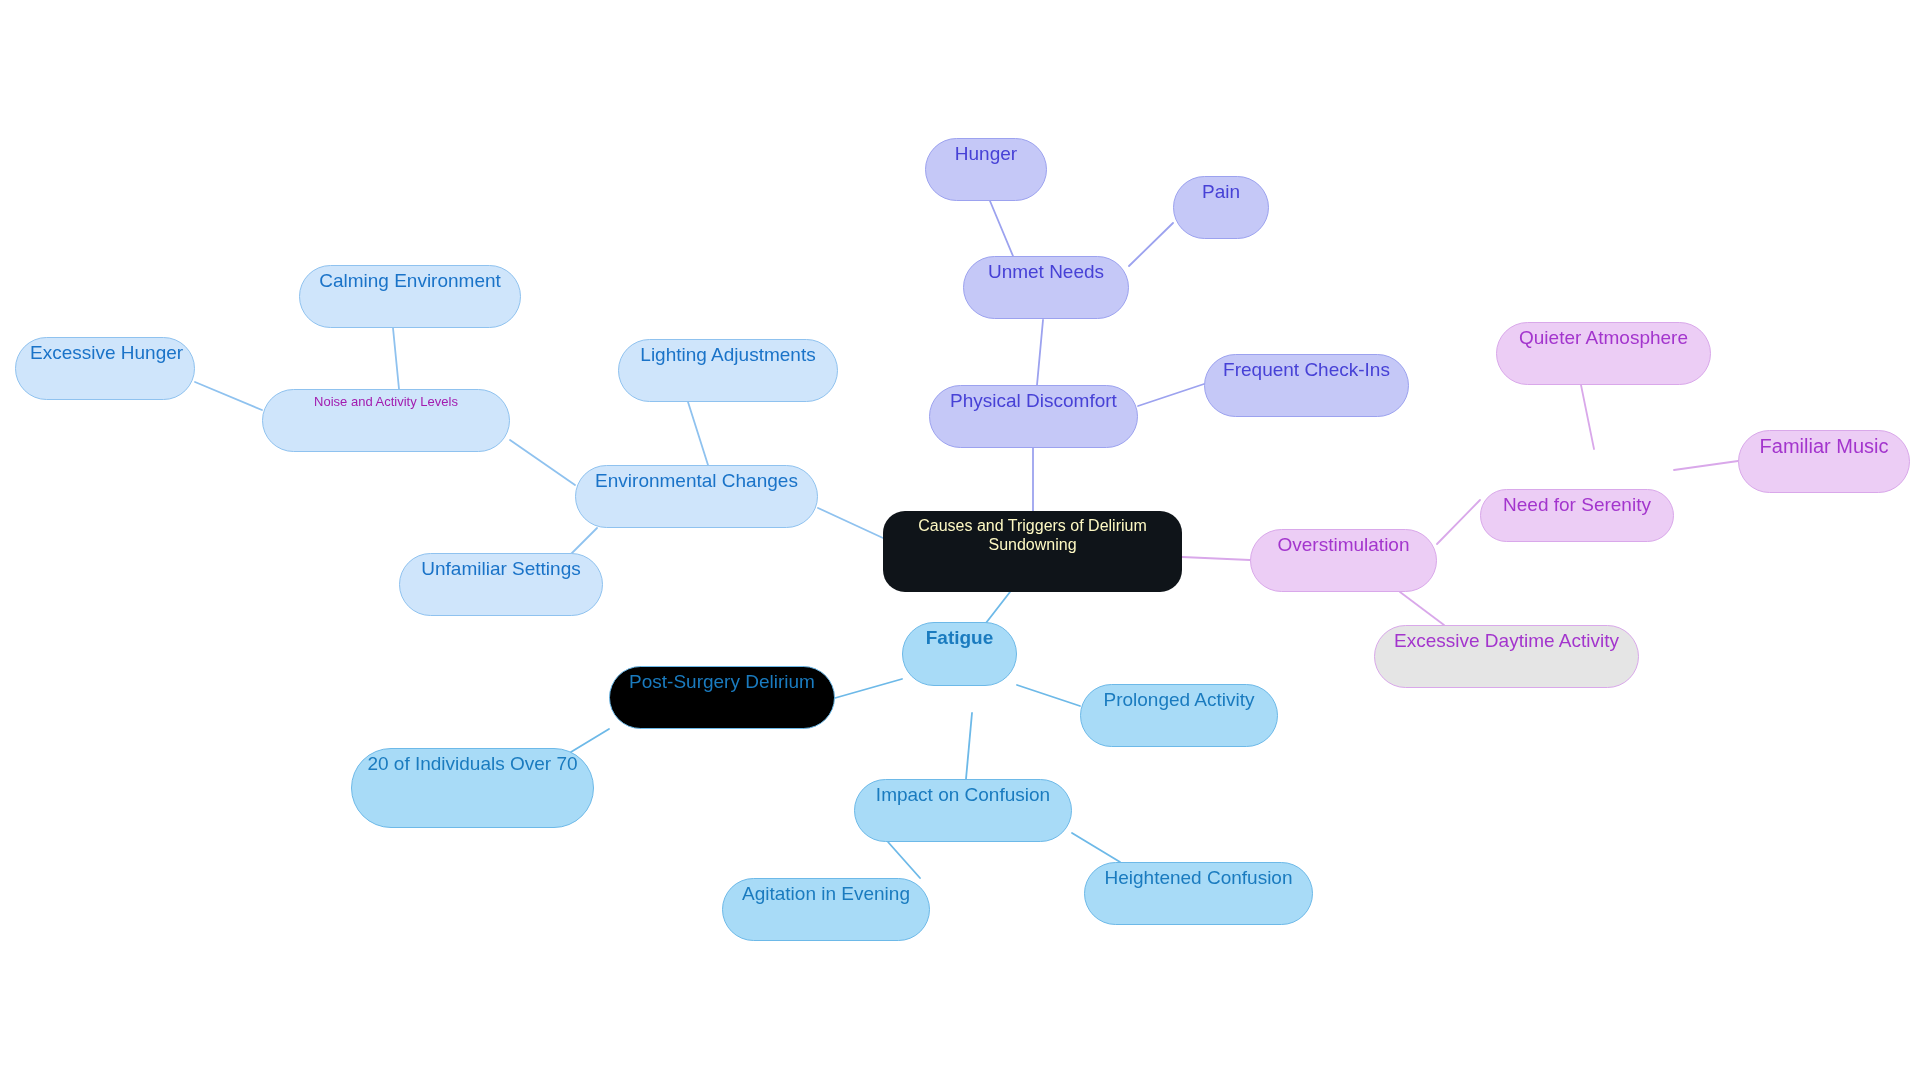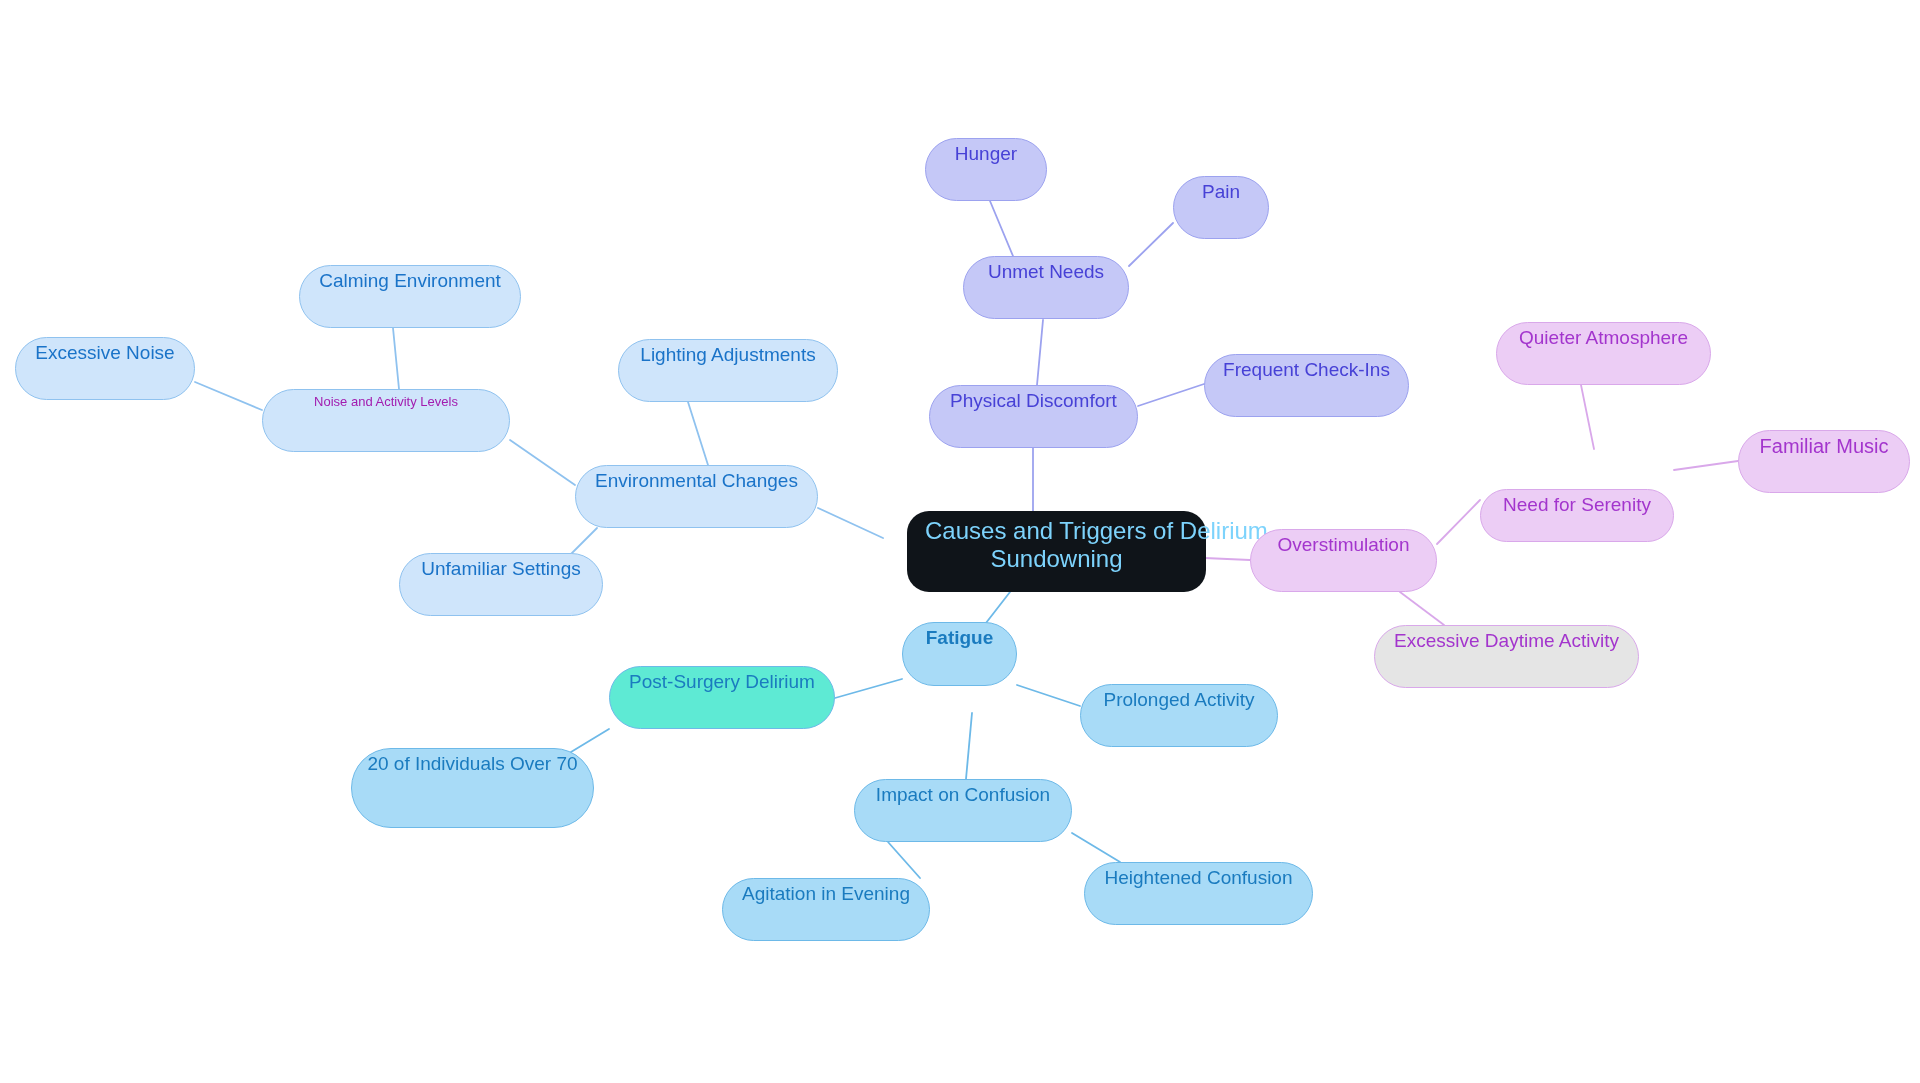--- a/index.html
+++ b/index.html
@@ -69,39 +69,39 @@
       <line x1="1400" y1="592" x2="1444" y2="625" stroke="#d9a8ea" stroke-width="1.8" stroke-linecap="round"></line>
       <line x1="1010" y1="592" x2="965" y2="650" stroke="#6db9e8" stroke-width="1.8" stroke-linecap="round"></line>
       <line x1="902" y1="679" x2="835" y2="698" stroke="#6db9e8" stroke-width="1.8" stroke-linecap="round"></line>
       <line x1="609" y1="729" x2="571" y2="752" stroke="#6db9e8" stroke-width="1.8" stroke-linecap="round"></line>
       <line x1="1017" y1="685" x2="1080" y2="706" stroke="#6db9e8" stroke-width="1.8" stroke-linecap="round"></line>
       <line x1="972" y1="713" x2="966" y2="779" stroke="#6db9e8" stroke-width="1.8" stroke-linecap="round"></line>
       <line x1="888" y1="842" x2="920" y2="878" stroke="#6db9e8" stroke-width="1.8" stroke-linecap="round"></line>
       <line x1="1072" y1="833" x2="1120" y2="862" stroke="#6db9e8" stroke-width="1.8" stroke-linecap="round"></line>
     </svg>
   <div id="nodes-layer">
-      <div class="node root" style="left: 883px; top: 511px; width: 299px; height: 81px; font-size: 24px; background: rgb(15, 20, 25); color: #7dd3fc; border-color: transparent; margin-left: 24px;"><span class="node-label">Causes and Triggers of Delirium
+      <div class="node root" style="left: 883px; top: 511px; width: 299px; height: 81px; font-size: 16px; background: rgb(15, 20, 25); color: #fef9c3; border-color: transparent;"><span class="node-label">Causes and Triggers of Delirium
 Sundowning</span></div>
       <div class="node" style="left: 575px; top: 465px; width: 243px; height: 63px; font-size: 19px; background: rgb(207, 229, 251); color: rgb(26, 115, 200); border-color: rgb(143, 194, 239);"><span class="node-label">Environmental Changes</span></div>
       <div class="node" style="left: 262px; top: 389px; width: 248px; height: 63px; font-size: 13px; background: rgb(207, 229, 251); color: #a21caf; border-color: rgb(143, 194, 239);"><span class="node-label">Noise and Activity Levels</span></div>
-      <div class="node" style="left: 15px; top: 337px; width: 180px; height: 63px; font-size: 19px; background: rgb(207, 229, 251); color: rgb(26, 115, 200); border-color: rgb(143, 194, 239);"><span class="node-label">Excessive Noise</span></div>
+      <div class="node" style="left: 15px; top: 337px; width: 180px; height: 63px; font-size: 19px; background: rgb(207, 229, 251); color: rgb(26, 115, 200); border-color: rgb(143, 194, 239);"><span class="node-label">Excessive Hunger</span></div>
       <div class="node" style="left: 299px; top: 265px; width: 222px; height: 63px; font-size: 19px; background: rgb(207, 229, 251); color: rgb(26, 115, 200); border-color: rgb(143, 194, 239);"><span class="node-label">Calming Environment</span></div>
       <div class="node" style="left: 618px; top: 339px; width: 220px; height: 63px; font-size: 19px; background: rgb(207, 229, 251); color: rgb(26, 115, 200); border-color: rgb(143, 194, 239);"><span class="node-label">Lighting Adjustments</span></div>
       <div class="node" style="left: 399px; top: 553px; width: 204px; height: 63px; font-size: 19px; background: rgb(207, 229, 251); color: rgb(26, 115, 200); border-color: rgb(143, 194, 239);"><span class="node-label">Unfamiliar Settings</span></div>
       <div class="node" style="left: 929px; top: 385px; width: 209px; height: 63px; font-size: 19px; background: rgb(197, 200, 247); color: rgb(71, 65, 214); border-color: rgb(156, 162, 239);"><span class="node-label">Physical Discomfort</span></div>
       <div class="node" style="left: 963px; top: 256px; width: 166px; height: 63px; font-size: 19px; background: rgb(197, 200, 247); color: rgb(71, 65, 214); border-color: rgb(156, 162, 239);"><span class="node-label">Unmet Needs</span></div>
       <div class="node" style="left: 925px; top: 138px; width: 122px; height: 63px; font-size: 19px; background: rgb(197, 200, 247); color: rgb(71, 65, 214); border-color: rgb(156, 162, 239);"><span class="node-label">Hunger</span></div>
       <div class="node" style="left: 1173px; top: 176px; width: 96px; height: 63px; font-size: 19px; background: rgb(197, 200, 247); color: rgb(71, 65, 214); border-color: rgb(156, 162, 239);"><span class="node-label">Pain</span></div>
       <div class="node" style="left: 1204px; top: 354px; width: 205px; height: 63px; font-size: 19px; background: rgb(197, 200, 247); color: rgb(71, 65, 214); border-color: rgb(156, 162, 239);"><span class="node-label">Frequent Check-Ins</span></div>
       <div class="node" style="left: 1250px; top: 529px; width: 187px; height: 63px; font-size: 19px; background: rgb(236, 205, 245); color: rgb(163, 53, 205); border-color: rgb(217, 168, 234);"><span class="node-label">Overstimulation</span></div>
       <div class="node" style="left: 1480px; top: 449px; width: 194px; height: 53px; font-size: 19px; background: rgb(236, 205, 245); color: rgb(163, 53, 205); border-color: rgb(217, 168, 234); margin-top: 40px;"><span class="node-label">Need for Serenity</span></div>
       <div class="node" style="left: 1496px; top: 322px; width: 215px; height: 63px; font-size: 19px; background: rgb(236, 205, 245); color: rgb(163, 53, 205); border-color: rgb(217, 168, 234);"><span class="node-label">Quieter Atmosphere</span></div>
       <div class="node" style="left: 1738px; top: 430px; width: 172px; height: 63px; font-size: 20px; background: rgb(236, 205, 245); color: rgb(163, 53, 205); border-color: rgb(217, 168, 234);"><span class="node-label">Familiar Music</span></div>
       <div class="node" style="left: 1374px; top: 625px; width: 265px; height: 63px; font-size: 19px; background: #e5e5e5; color: rgb(163, 53, 205); border-color: rgb(217, 168, 234);"><span class="node-label">Excessive Daytime Activity</span></div>
       <div class="node" style="left: 902px; top: 622px; width: 115px; height: 64px; font-size: 19px; background: rgb(168, 219, 247); color: rgb(26, 123, 191); border-color: rgb(109, 185, 232); font-weight: bold;"><span class="node-label">Fatigue</span></div>
-      <div class="node" style="left: 609px; top: 666px; width: 226px; height: 63px; font-size: 19px; background: #5eead4; color: rgb(26, 123, 191); border-color: rgb(109, 185, 232);"><span class="node-label">Post-Surgery Delirium</span></div>
+      <div class="node" style="left: 609px; top: 666px; width: 226px; height: 63px; font-size: 19px; background: #000000; color: rgb(26, 123, 191); border-color: rgb(109, 185, 232);"><span class="node-label">Post-Surgery Delirium</span></div>
       <div class="node" style="left: 351px; top: 748px; width: 243px; height: 80px; font-size: 19px; background: rgb(168, 219, 247); color: rgb(26, 123, 191); border-color: rgb(109, 185, 232);"><span class="node-label">20 of Individuals Over 70</span></div>
       <div class="node" style="left: 1080px; top: 684px; width: 198px; height: 63px; font-size: 19px; background: rgb(168, 219, 247); color: rgb(26, 123, 191); border-color: rgb(109, 185, 232);"><span class="node-label">Prolonged Activity</span></div>
       <div class="node" style="left: 854px; top: 779px; width: 218px; height: 63px; font-size: 19px; background: rgb(168, 219, 247); color: rgb(26, 123, 191); border-color: rgb(109, 185, 232);"><span class="node-label">Impact on Confusion</span></div>
       <div class="node" style="left: 722px; top: 878px; width: 208px; height: 63px; font-size: 19px; background: rgb(168, 219, 247); color: rgb(26, 123, 191); border-color: rgb(109, 185, 232);"><span class="node-label">Agitation in Evening</span></div>
       <div class="node" style="left: 1084px; top: 862px; width: 229px; height: 63px; font-size: 19px; background: rgb(168, 219, 247); color: rgb(26, 123, 191); border-color: rgb(109, 185, 232);"><span class="node-label">Heightened Confusion</span></div>
     </div>
 </div>
 
 </body></html>

